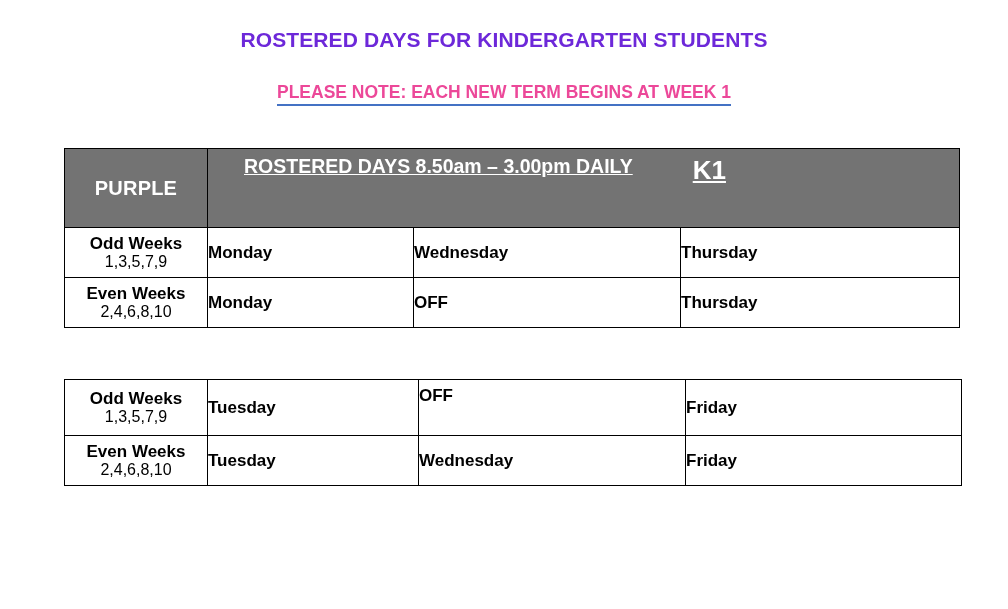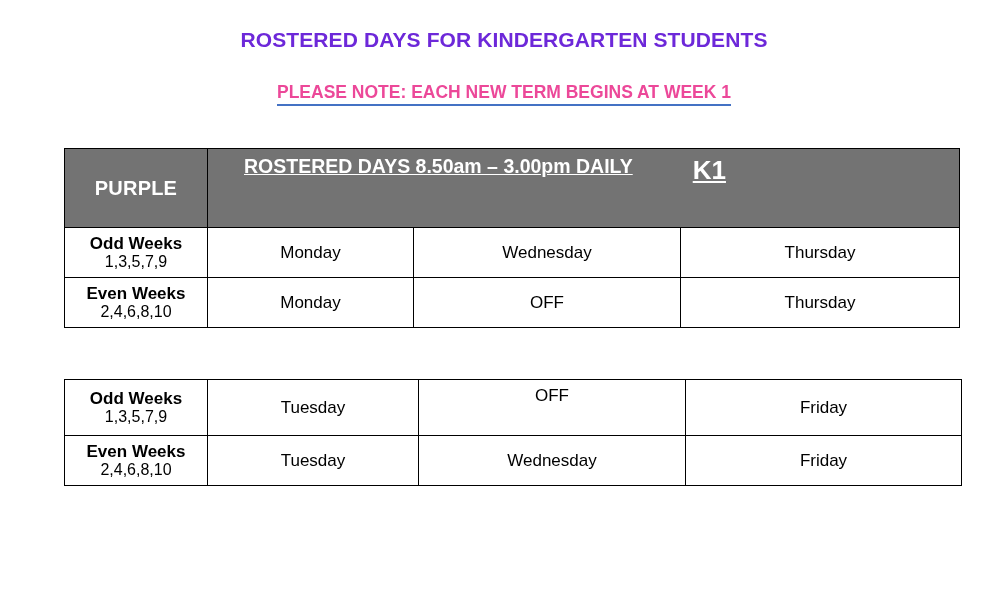--- a/index.html
+++ b/index.html
@@ -130,23 +130,23 @@
     font-size: 17px;
     font-weight: bold;
   }
   .week-numbers {
     display: block;
     font-size: 16px;
     font-weight: normal;
   }
 
   .day-cell {
-    text-align: center;
+    text-align: left;
     font-size: 17px;
-    font-weight: normal;
+    font-weight: bold;
   }
   .day-cell.align-top {
     vertical-align: top;
     padding-top: 6px;
   }
 </style>
 </head>
 <body>
 
 <div class="page">

